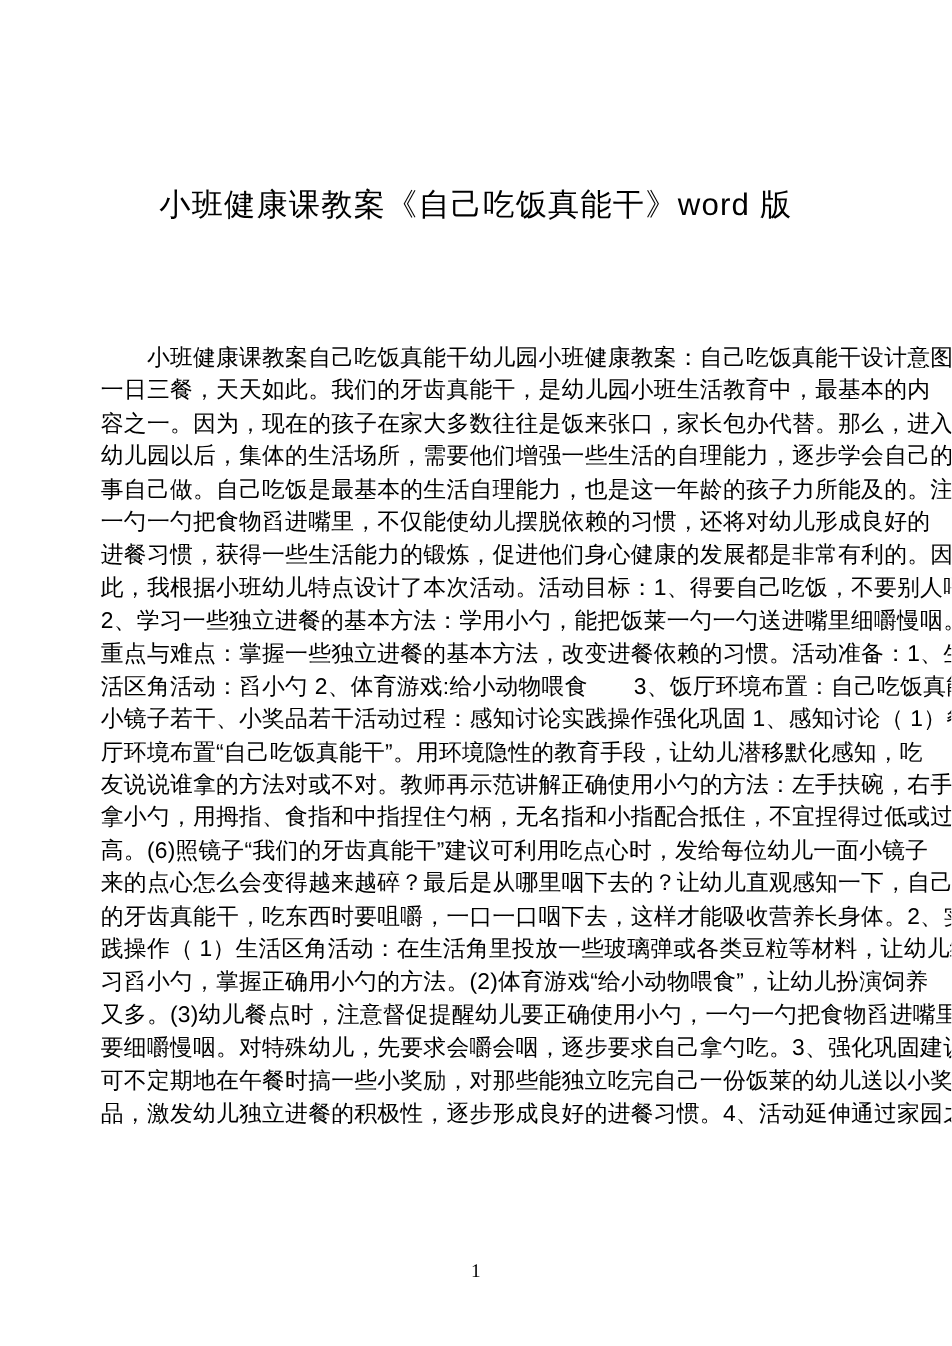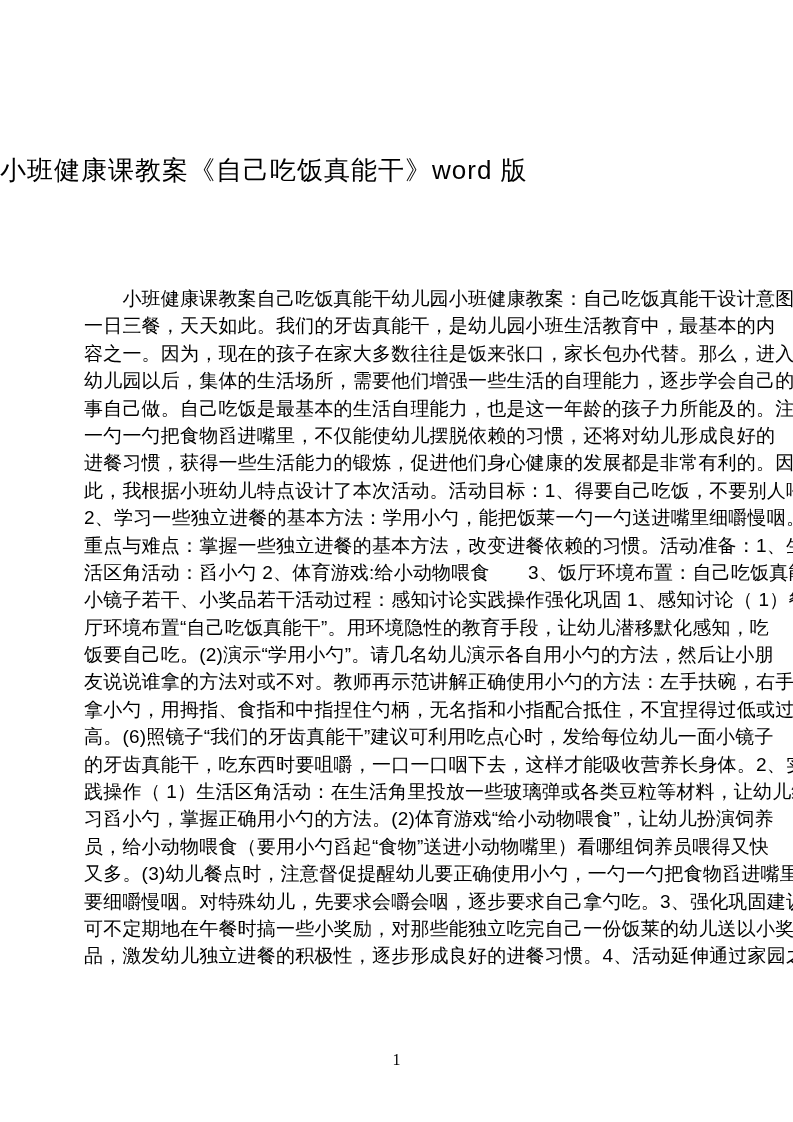--- a/index.html
+++ b/index.html
@@ -14,21 +14,21 @@
     background: #ffffff;
     overflow: hidden;
     font-family: "Liberation Sans", sans-serif;
     color: #000000;
   }
   .doc-title {
     position: absolute;
     top: 136px;
     left: 0;
     width: 100%;
-    text-align: left;
+    text-align: center;
     font-size: 26px;
     font-weight: 400;
     letter-spacing: 1px;
     white-space: nowrap;
   }
   .body-text {
     position: absolute;
     top: 285px;
     left: 84px;
     width: 709px; 
@@ -64,28 +64,27 @@
       <div class="body-line">幼儿园以后，集体的生活场所，需要他们增强一些生活的自理能力，逐步学会自己的</div>
       <div class="body-line">事自己做。自己吃饭是最基本的生活自理能力，也是这一年龄的孩子力所能及的。注</div>
       <div class="body-line">一勺一勺把食物舀进嘴里，不仅能使幼儿摆脱依赖的习惯，还将对幼儿形成良好的</div>
       <div class="body-line">进餐习惯，获得一些生活能力的锻炼，促进他们身心健康的发展都是非常有利的。因</div>
       <div class="body-line">此，我根据小班幼儿特点设计了本次活动。活动目标：1、得要自己吃饭，不要别人喂</div>
       <div class="body-line">2、学习一些独立进餐的基本方法：学用小勺，能把饭莱一勺一勺送进嘴里细嚼慢咽。</div>
       <div class="body-line">重点与难点：掌握一些独立进餐的基本方法，改变进餐依赖的习惯。活动准备：1、生</div>
       <div class="body-line">活区角活动：舀小勺 2、体育游戏:给小动物喂食　　3、饭厅环境布置：自己吃饭真能干</div>
       <div class="body-line">小镜子若干、小奖品若干活动过程：感知讨论实践操作强化巩固 1、感知讨论（ 1）餐</div>
       <div class="body-line">厅环境布置“自己吃饭真能干”。用环境隐性的教育手段，让幼儿潜移默化感知，吃</div>
-      <div class="body-line">饭要自己吃。(2)演示“学用小勺”。请几名幼儿演示各自用小勺的方法，然后让小朋</div>
       <div class="body-line">友说说谁拿的方法对或不对。教师再示范讲解正确使用小勺的方法：左手扶碗，右手</div>
       <div class="body-line">拿小勺，用拇指、食指和中指捏住勺柄，无名指和小指配合抵住，不宜捏得过低或过</div>
       <div class="body-line">高。(6)照镜子“我们的牙齿真能干”建议可利用吃点心时，发给每位幼儿一面小镜子</div>
+      <div class="body-line">来的点心怎么会变得越来越碎？最后是从哪里咽下去的？让幼儿直观感知一下，自己</div>
       <div class="body-line">的牙齿真能干，吃东西时要咀嚼，一口一口咽下去，这样才能吸收营养长身体。2、实</div>
       <div class="body-line">践操作（ 1）生活区角活动：在生活角里投放一些玻璃弹或各类豆粒等材料，让幼儿练</div>
       <div class="body-line">习舀小勺，掌握正确用小勺的方法。(2)体育游戏“给小动物喂食”，让幼儿扮演饲养</div>
-      <div class="body-line">员，给小动物喂食（要用小勺舀起“食物”送进小动物嘴里）看哪组饲养员喂得又快</div>
       <div class="body-line">又多。(3)幼儿餐点时，注意督促提醒幼儿要正确使用小勺，一勺一勺把食物舀进嘴里</div>
       <div class="body-line">要细嚼慢咽。对特殊幼儿，先要求会嚼会咽，逐步要求自己拿勺吃。3、强化巩固建议</div>
       <div class="body-line">可不定期地在午餐时搞一些小奖励，对那些能独立吃完自己一份饭莱的幼儿送以小奖</div>
       <div class="body-line">品，激发幼儿独立进餐的积极性，逐步形成良好的进餐习惯。4、活动延伸通过家园之</div>
     </div>
 
   <div class="page-number">1</div>
 </div>
 
 </body></html>

